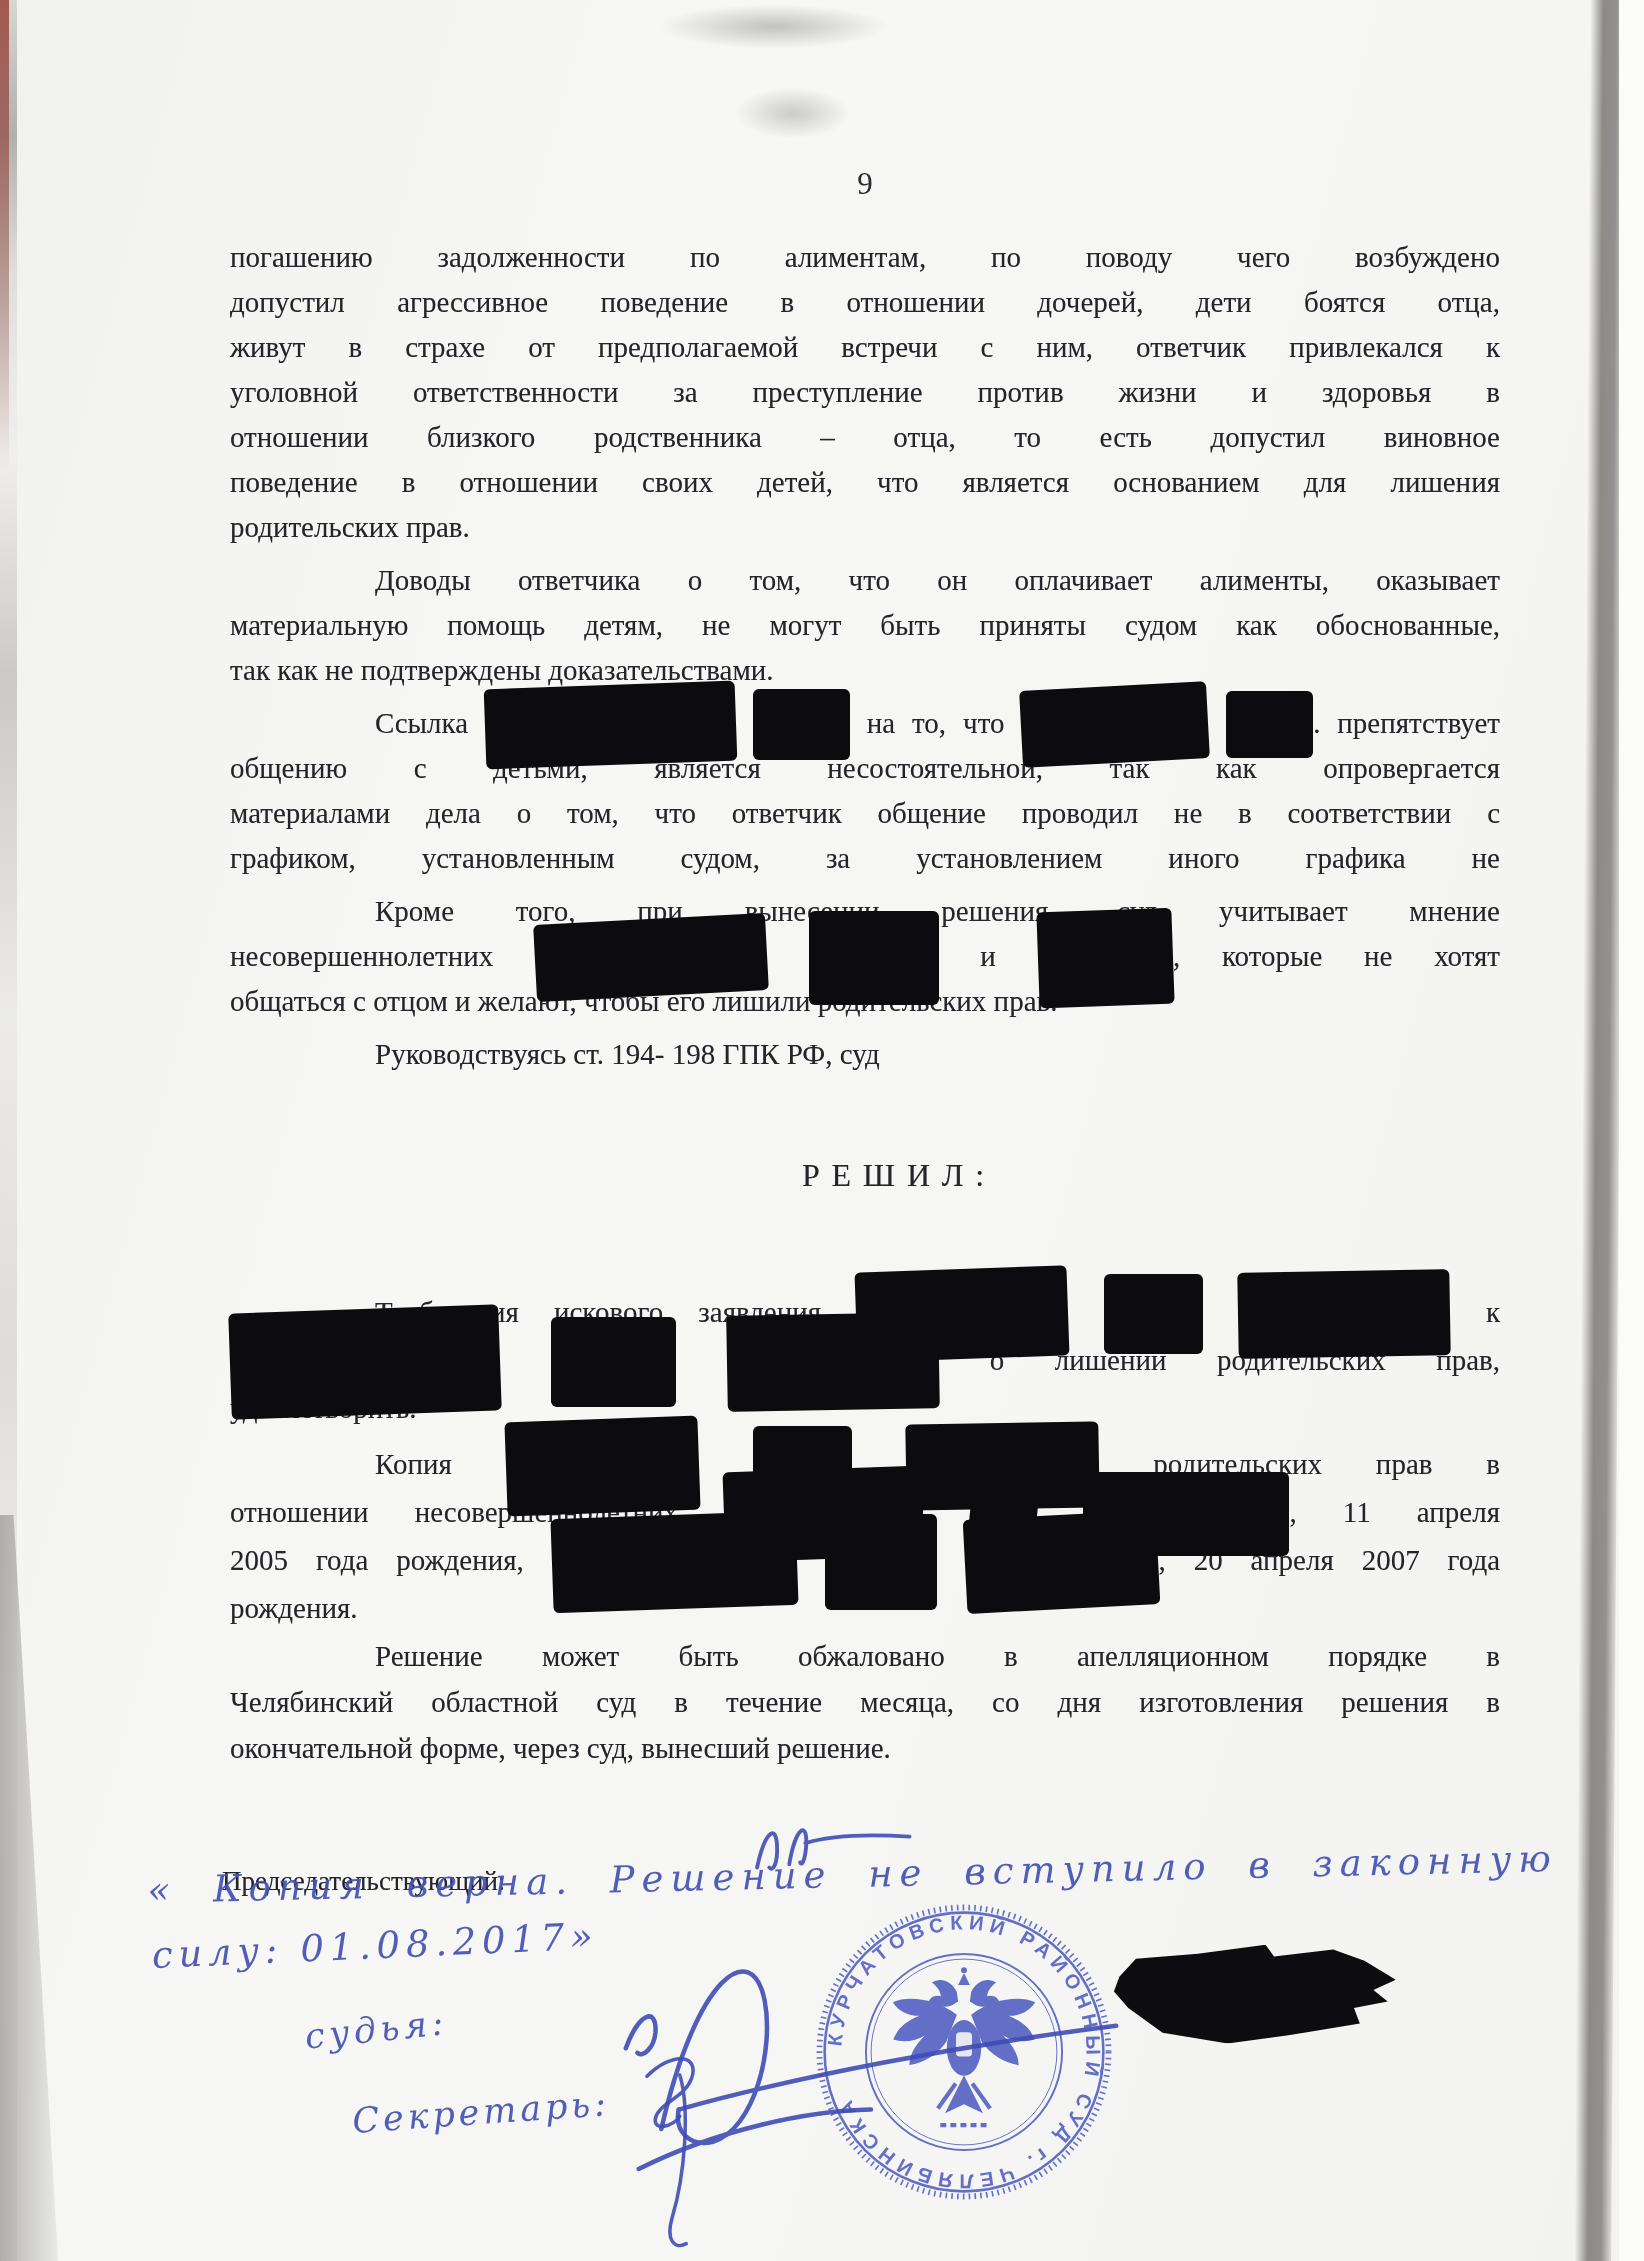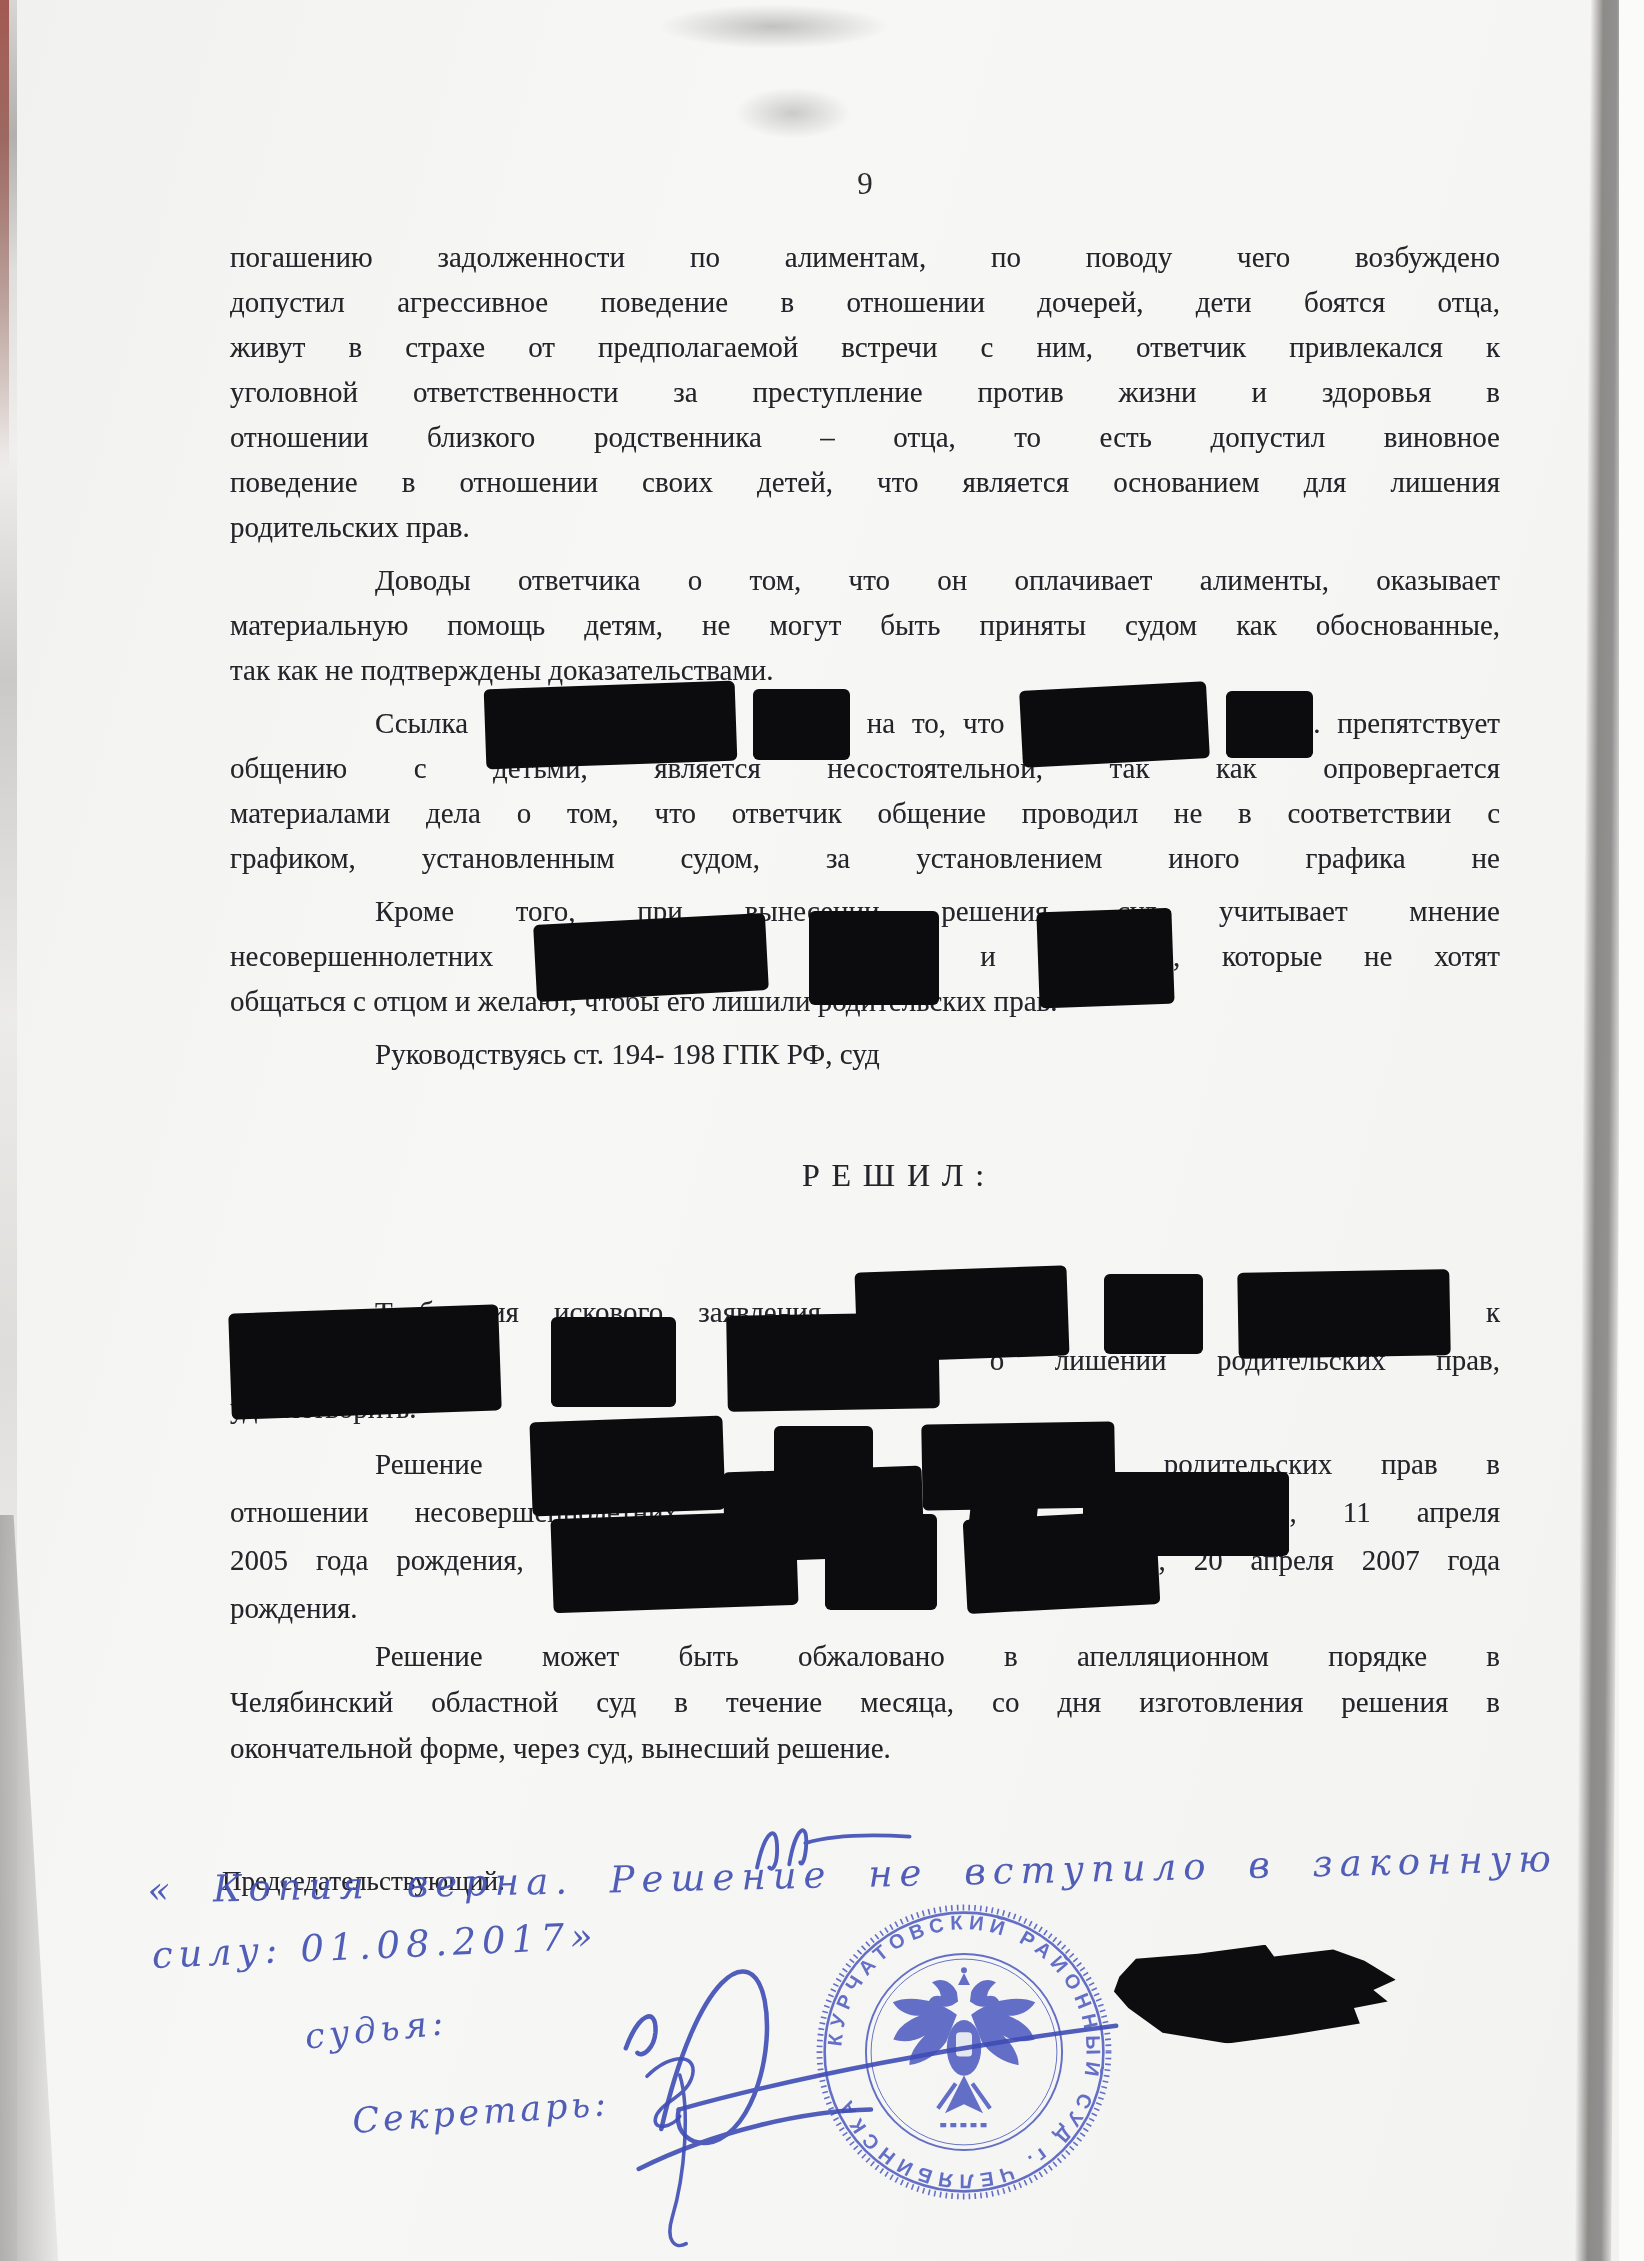--- a/index.html
+++ b/index.html
@@ -111,21 +111,21 @@
 
   <div class="heading">Р Е Ш И Л :</div>
 
   <div class="block decision">
     <div class="para">
         <div class="line indent"><span>Требования искового заявления </span><span class="redact" style="width: 206px; --ex: 29px; --rot: -2deg;"></span><span> </span><span class="redact" style="width: 93px; --ex: 24px; --rot: 0deg;"></span><span> </span><span class="redact" style="width: 206px; --ex: 27px; --rot: -1deg;"></span><span> к</span></div>
         <div class="line"><span class="redact" style="width: 264px; --ex: 37px; --rot: -2deg;"></span><span> </span><span class="redact" style="width: 119px; --ex: 29px; --rot: 0deg;"></span><span> </span><span class="redact" style="width: 206px; --ex: 32px; --rot: -1deg;"></span><span> о лишении родительских прав,</span></div>
         <div class="line last"><span>удовлетворить.</span></div>
       </div>
     <div class="para">
-        <div class="line indent"><span>Решение </span><span class="redact" style="width: 187px; --ex: 31px; --rot: -2deg;"></span><span> </span><span class="redact" style="width: 93px; --ex: 24px; --rot: 0deg;"></span><span> </span><span class="redact" style="width: 187px; --ex: 27px; --rot: -1deg;"></span><span> родительских прав в</span></div>
+        <div class="line indent"><span>Копия </span><span class="redact" style="width: 187px; --ex: 31px; --rot: -2deg;"></span><span> </span><span class="redact" style="width: 93px; --ex: 24px; --rot: 0deg;"></span><span> </span><span class="redact" style="width: 187px; --ex: 27px; --rot: -1deg;"></span><span> родительских прав в</span></div>
         <div class="line"><span>отношении несовершеннолетних </span><span class="redact" style="width: 193px; --ex: 29px; --rot: -2deg;"></span><span> </span><span class="redact" style="width: 61px; --ex: 34px; --rot: 6deg;"></span><span> </span><span class="redact" style="width: 200px; --ex: 26px; --rot: 0deg;"></span><span>, 11 апреля</span></div>
         <div class="line"><span>2005 года рождения, </span><span class="redact" style="width: 239px; --ex: 31px; --rot: -2deg;"></span><span> </span><span class="redact" style="width: 106px; --ex: 32px; --rot: 0deg;"></span><span> </span><span class="redact" style="width: 187px; --ex: 31px; --rot: -3deg;"></span><span>, 20 апреля 2007 года</span></div>
         <div class="line last"><span>рождения.</span></div>
       </div>
   </div>
 
   <div class="block appeal">
     <div class="para">
         <div class="line indent"><span>Решение может быть обжаловано в апелляционном порядке в</span></div>
         <div class="line"><span>Челябинский областной суд в течение месяца, со дня изготовления решения в</span></div>

